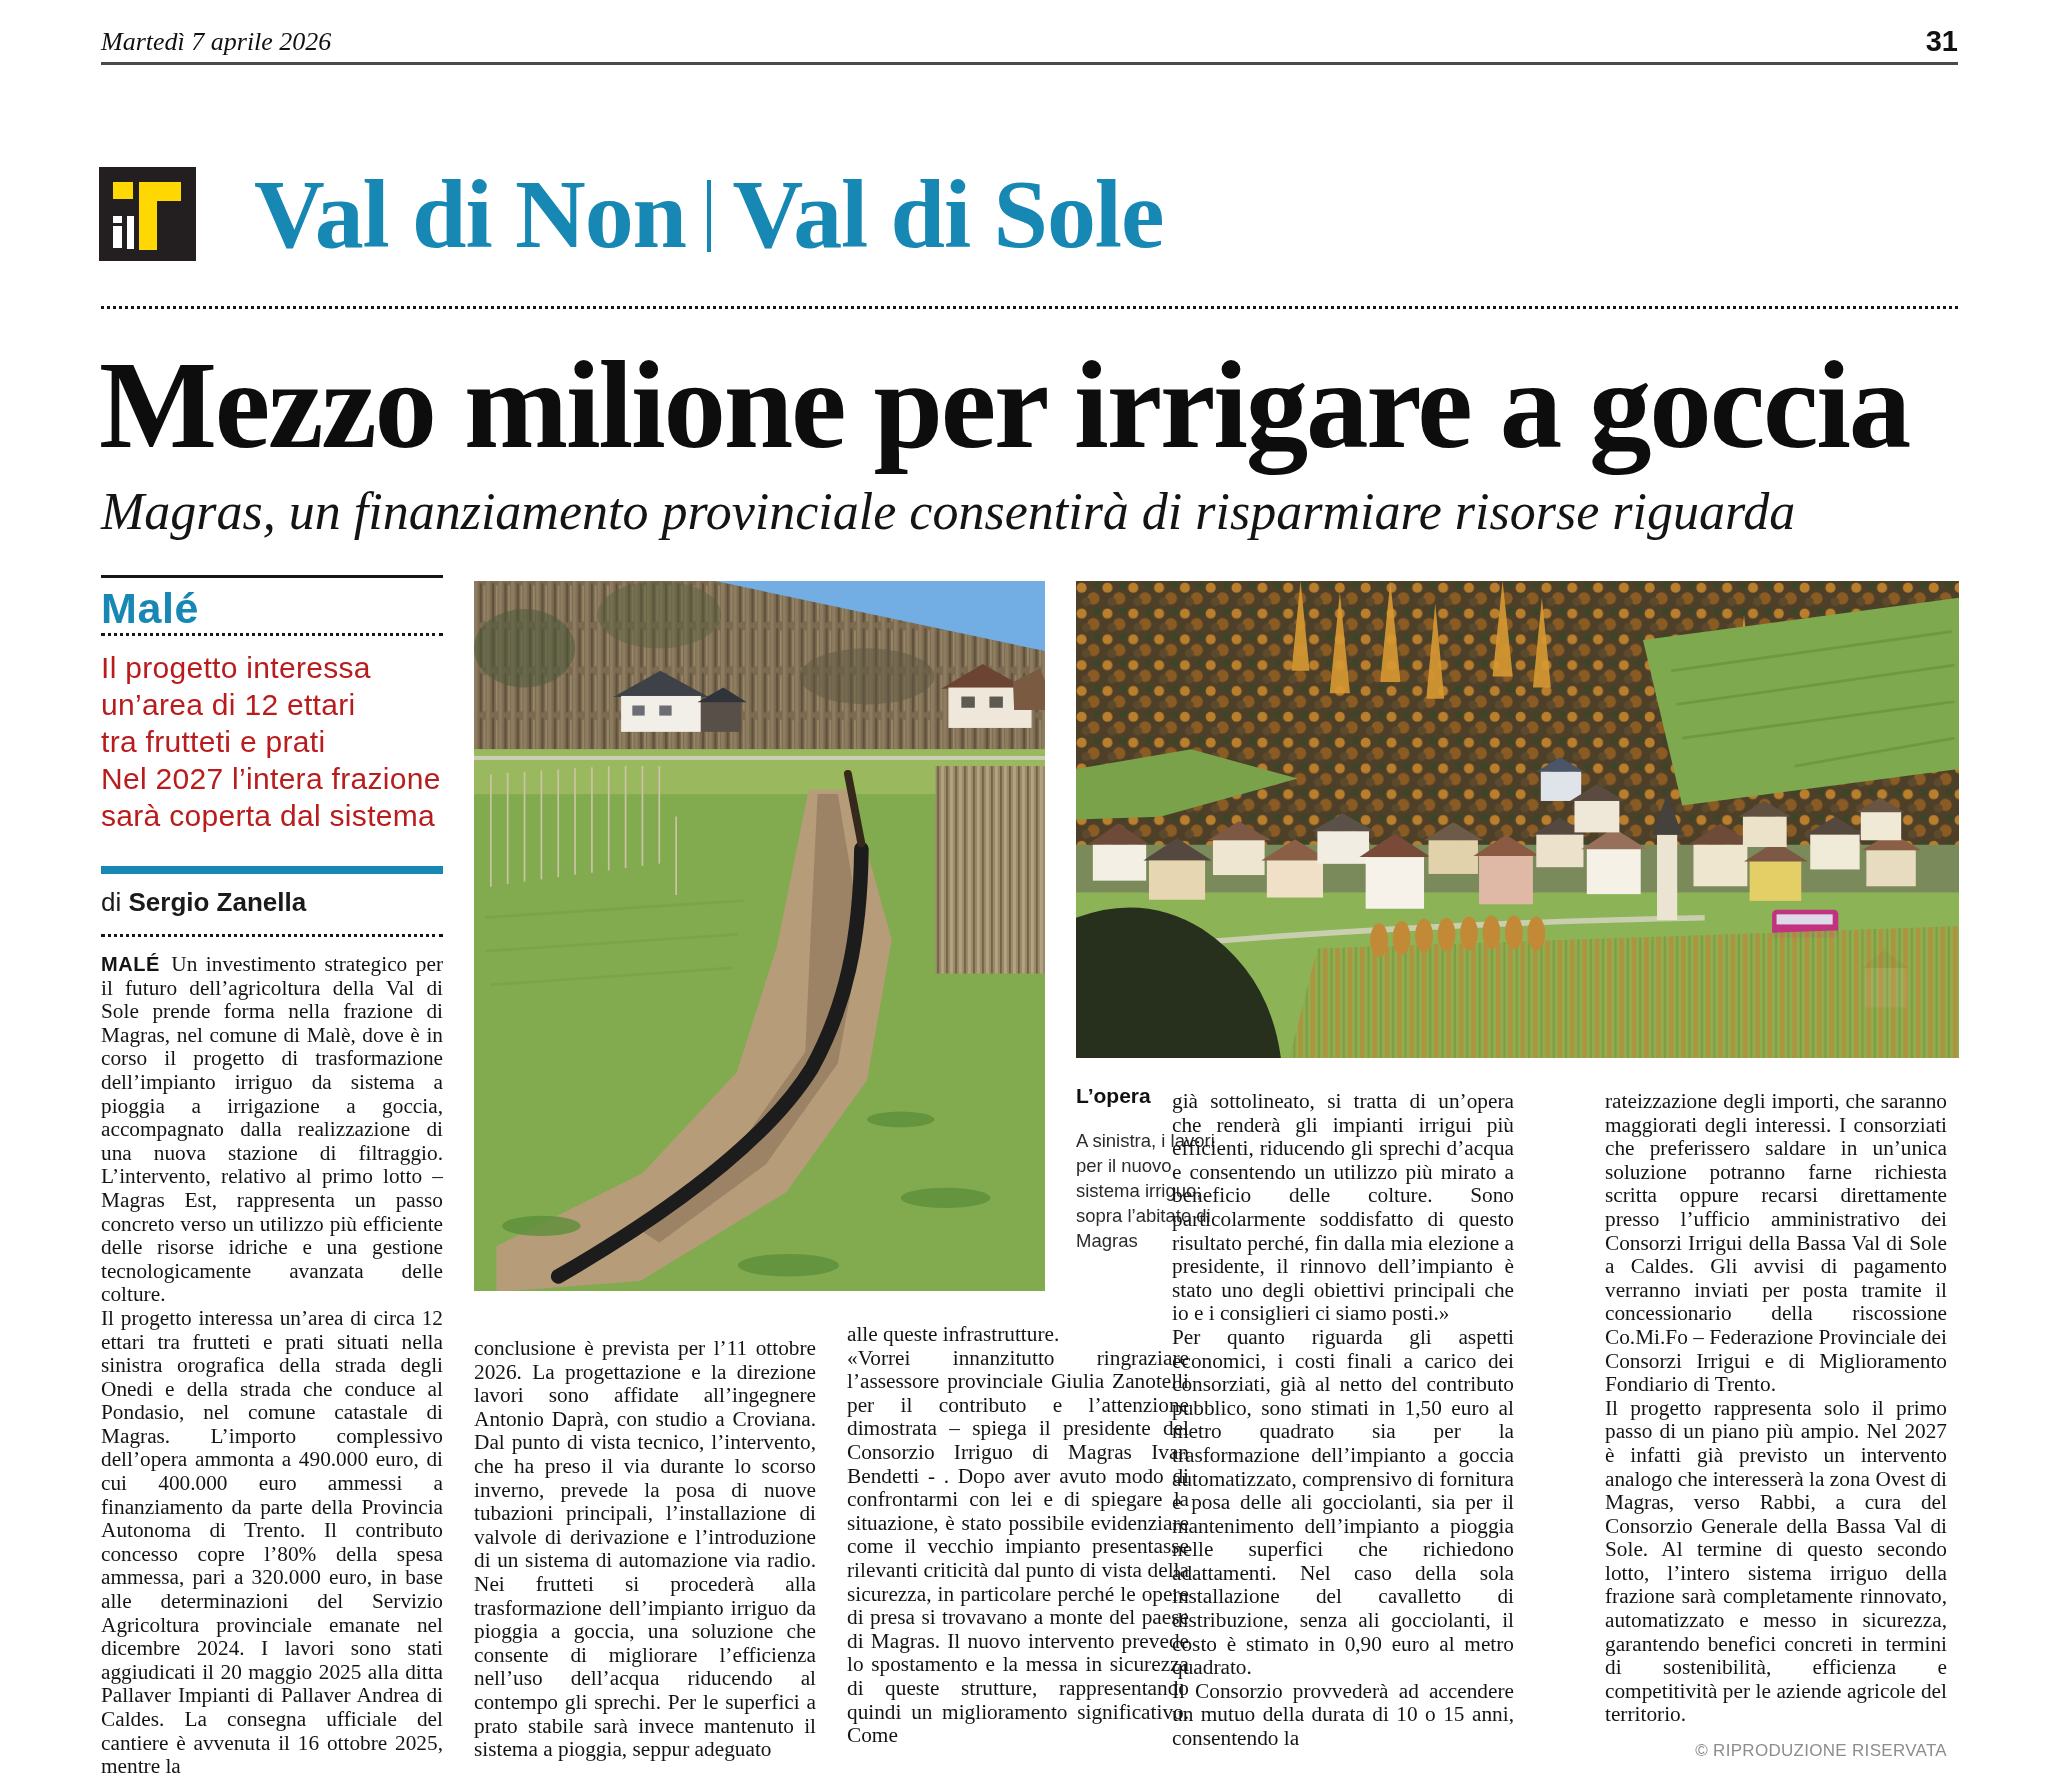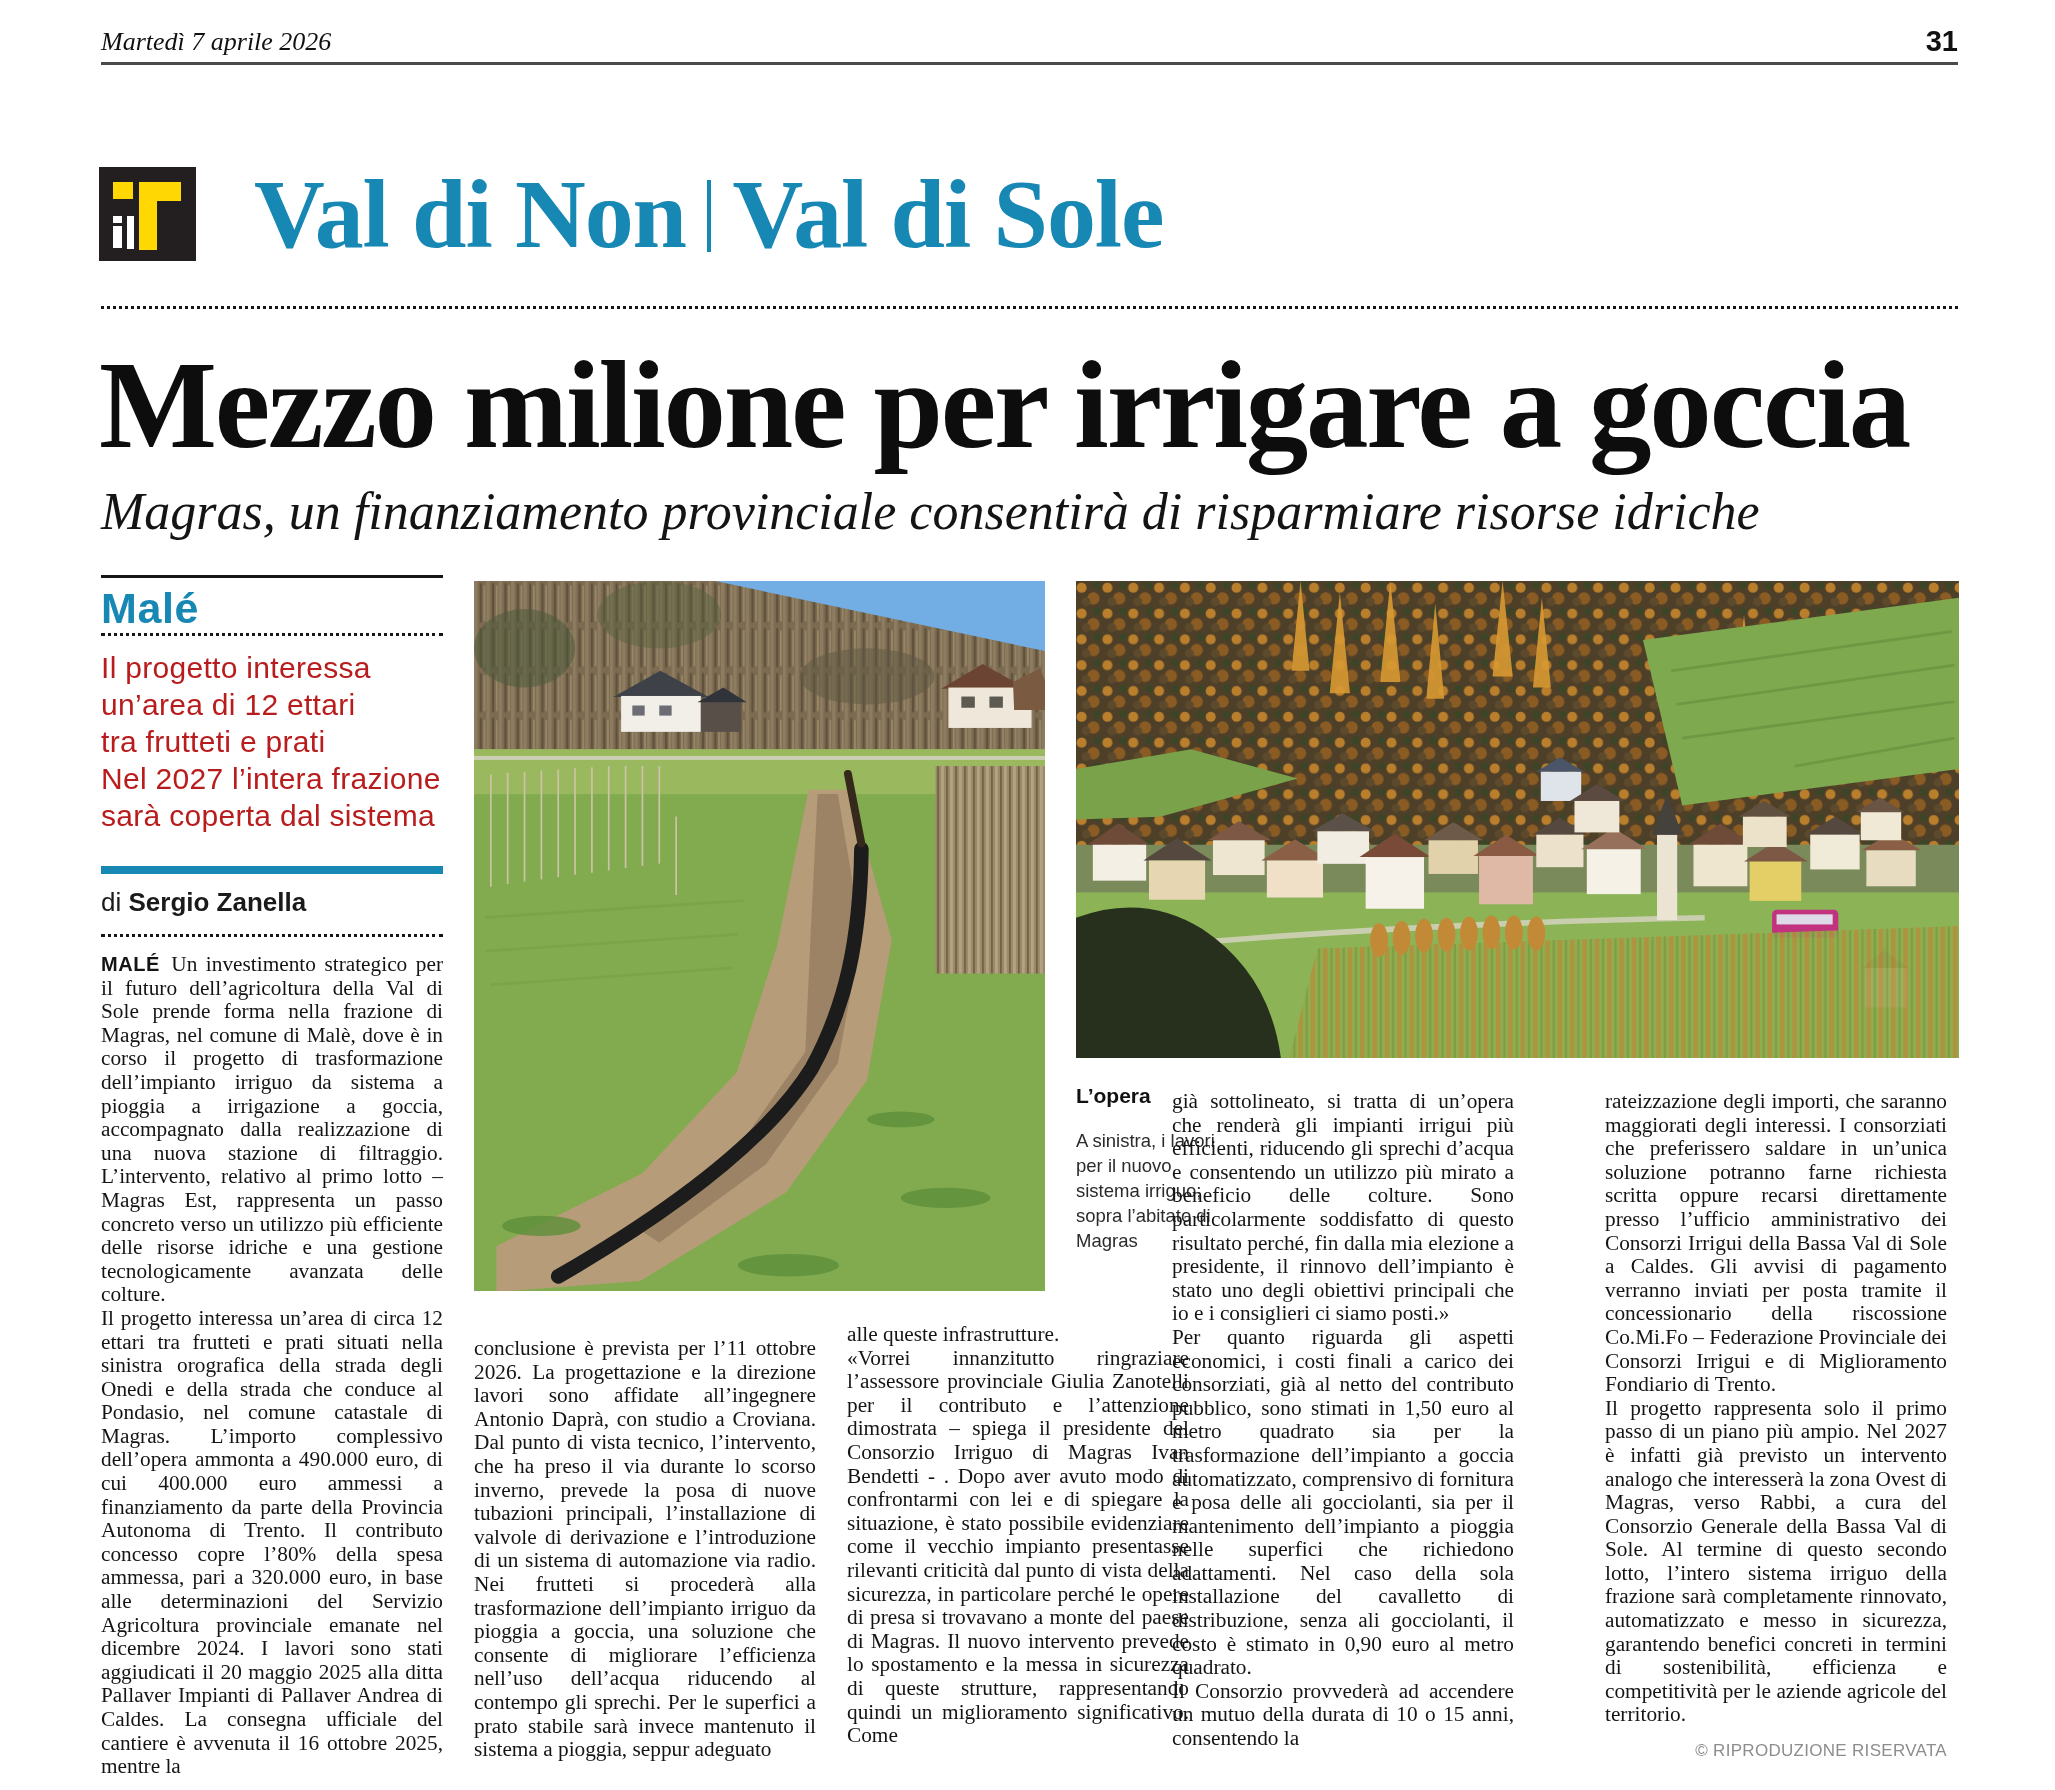--- a/index.html
+++ b/index.html
@@ -86,21 +86,21 @@
     <div class="lg-ibar"></div>
     <div class="lg-l"></div>
   </div>
 
   <div class="abs section-title">
     <span>Val di Non</span><span class="sec-div"></span><span>Val di Sole</span>
   </div>
   <div class="abs dotted dot-full"></div>
 
   <div class="abs headline">Mezzo milione per irrigare a goccia</div>
-  <div class="abs subheadline">Magras, un finanziamento provinciale consentirà di risparmiare risorse idriche</div>
+  <div class="abs subheadline">Magras, un finanziamento provinciale consentirà di risparmiare risorse riguarda</div>
 
   <div class="abs kicker-rule"></div>
   <div class="abs kicker">Malé</div>
   <div class="abs dotted dot-k1"></div>
   <div class="abs summary">Il progetto interessa
 un’area di 12 ettari
 tra frutteti e prati
 Nel 2027 l’intera frazione
 sarà coperta dal sistema</div>
   <div class="abs teal-bar"></div>

